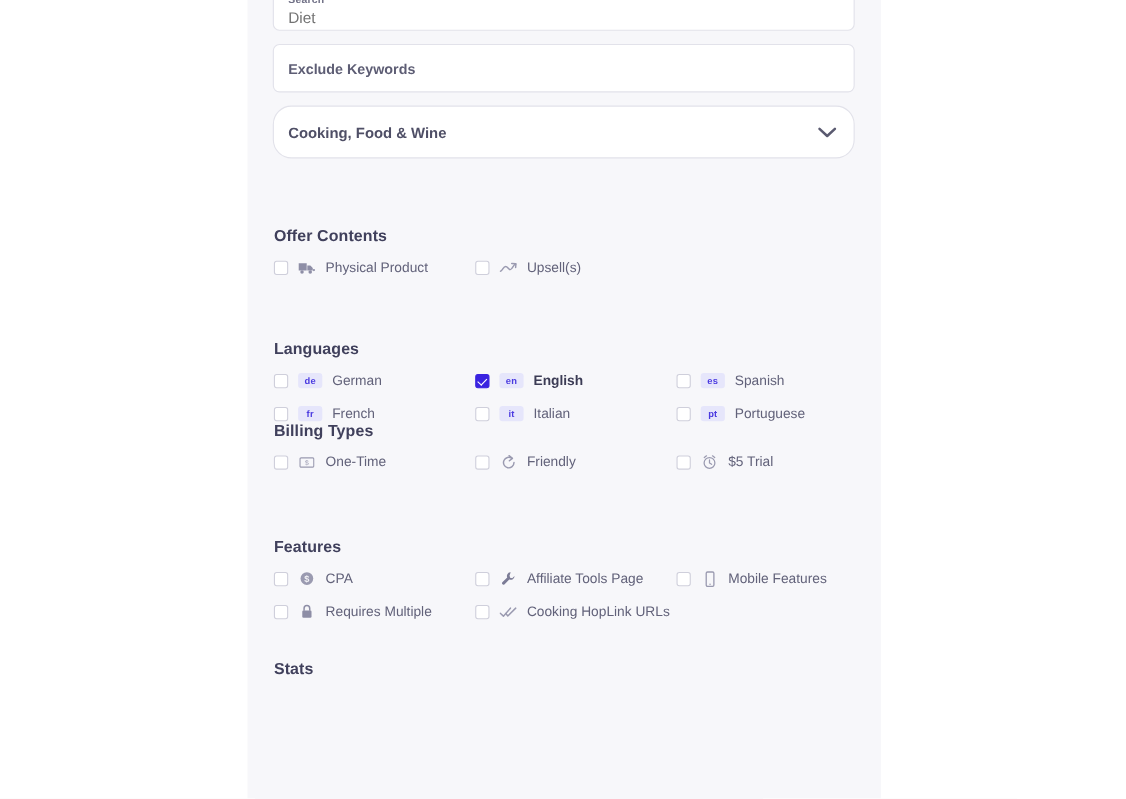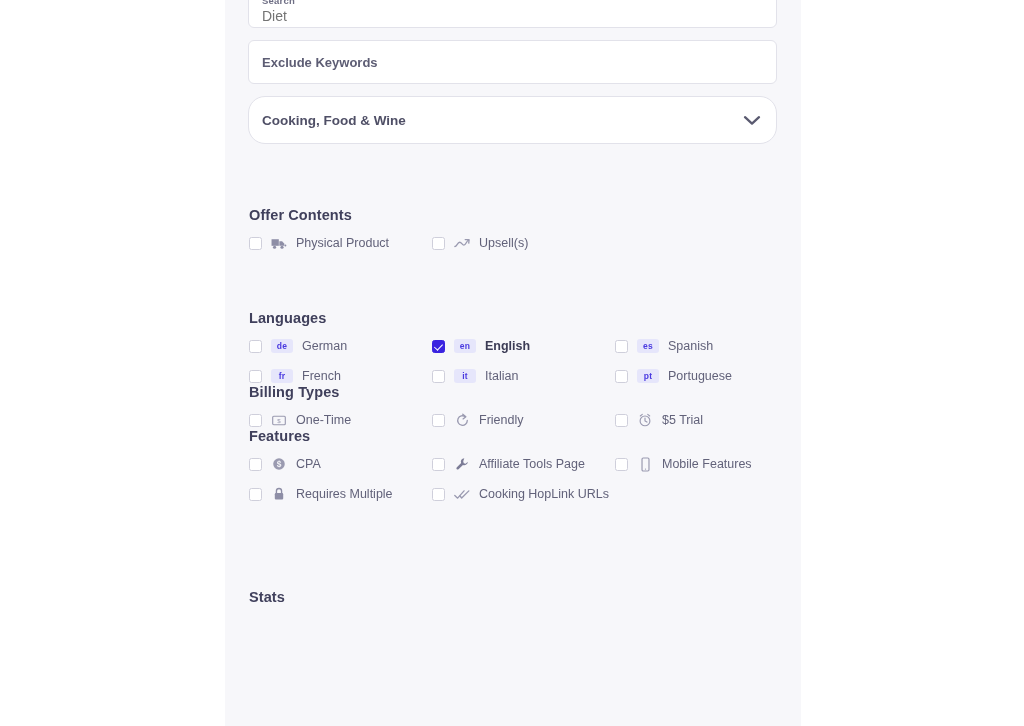--- a/index.html
+++ b/index.html
@@ -102,22 +102,22 @@
   .section-title {
     font-size: 14.5px;
     font-weight: bold;
     color: #40405c;
     letter-spacing: .1px;
   }
 
   .s-offer     { margin-top: 63px; }
   .s-languages { margin-top: 59px; }
   .s-billing   { }
-  .s-features  { }
-  .s-stats     { margin-top: 87px; }
+  .s-features  { margin-top: 62px; }
+  .s-stats     { margin-top: 37px; }
 
   .opt-grid {
     display: grid;
     grid-template-columns: 183px 183px 183px;
     row-gap: 14px;
     margin-top: 12px;
   }
 
   .opt {
     display: flex;

